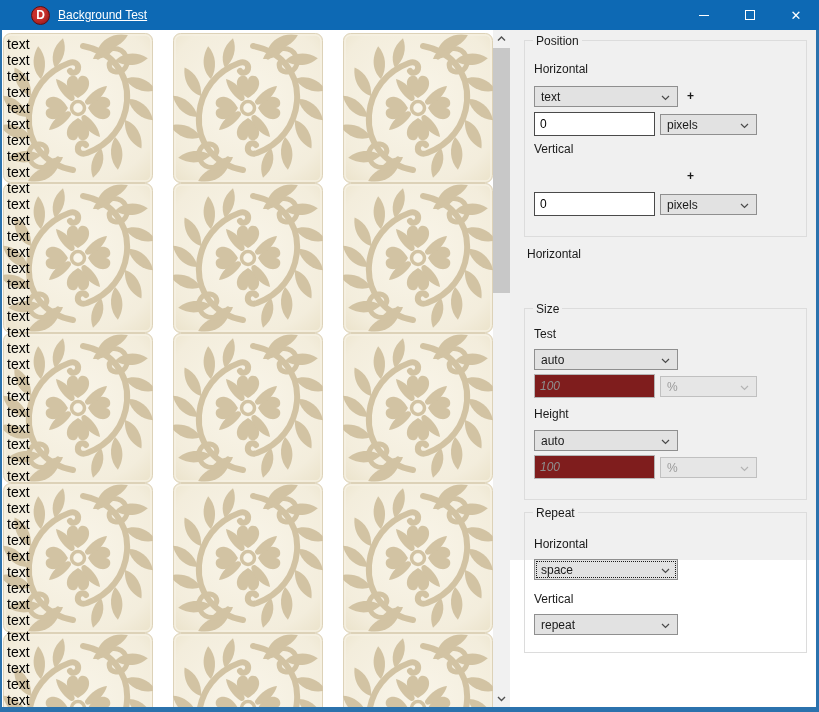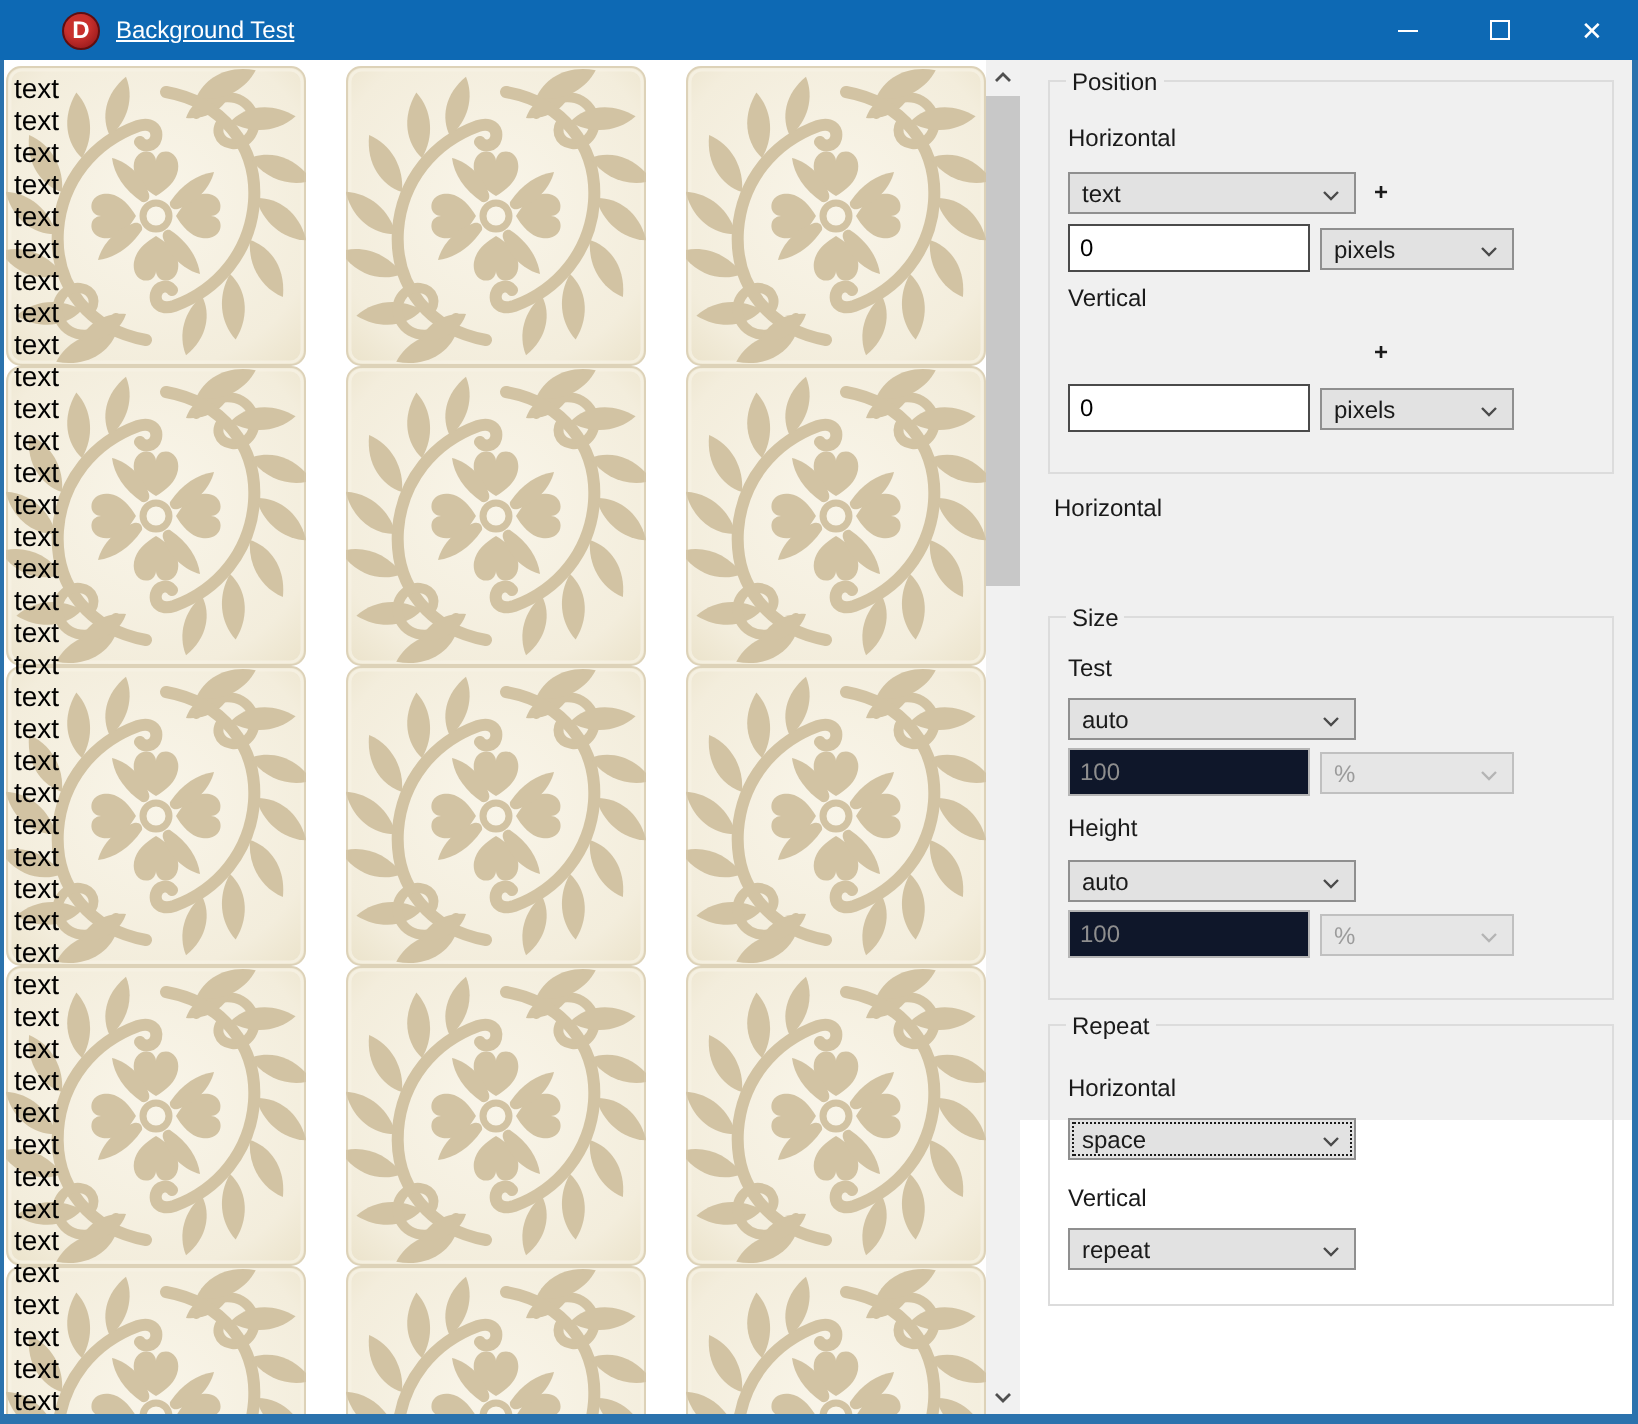--- a/index.html
+++ b/index.html
@@ -67,21 +67,21 @@
     display:flex; align-items:center; padding-left:6px; font-size:12px; color:#1a1a1a;
   }
   .combo .chev { position:absolute; right:7px; top:8px; }
   .combo.focused { outline:1px dotted #1a1a1a; outline-offset:-3px; }
   .combo.disabled { background:#e6e6e6; border-color:#c0c0c0; color:#9b9b9b; }
   .combo.disabled .chev path { stroke:#b4b4b4; }
   .tbox {
     position:absolute; height:24px; background:#ffffff; border:1px solid #4a4a4a;
     font-family:"Liberation Sans", sans-serif; font-size:12px; color:#000000; padding-left:5px;
   }
-  .tbox:disabled { border-color:#b5b5b5; color:#8e8e8e; background:#0f172a; }
+  .tbox:disabled { border-color:#b5b5b5; color:#8e8e8e; background:#7f1d1d;font-style:italic; }
   .plus { position:absolute; font-size:12px; font-weight:bold; color:#1a1a1a; }
   .hidden-defs { position:absolute; width:0; height:0; overflow:hidden; }
 </style>
 </head>
 <body>
 
 <svg class="hidden-defs" aria-hidden="true">
   <defs>
     <radialGradient id="tilebg" cx="50%" cy="45%" r="78%">
       <stop offset="0" stop-color="#f9f5e9"></stop>

